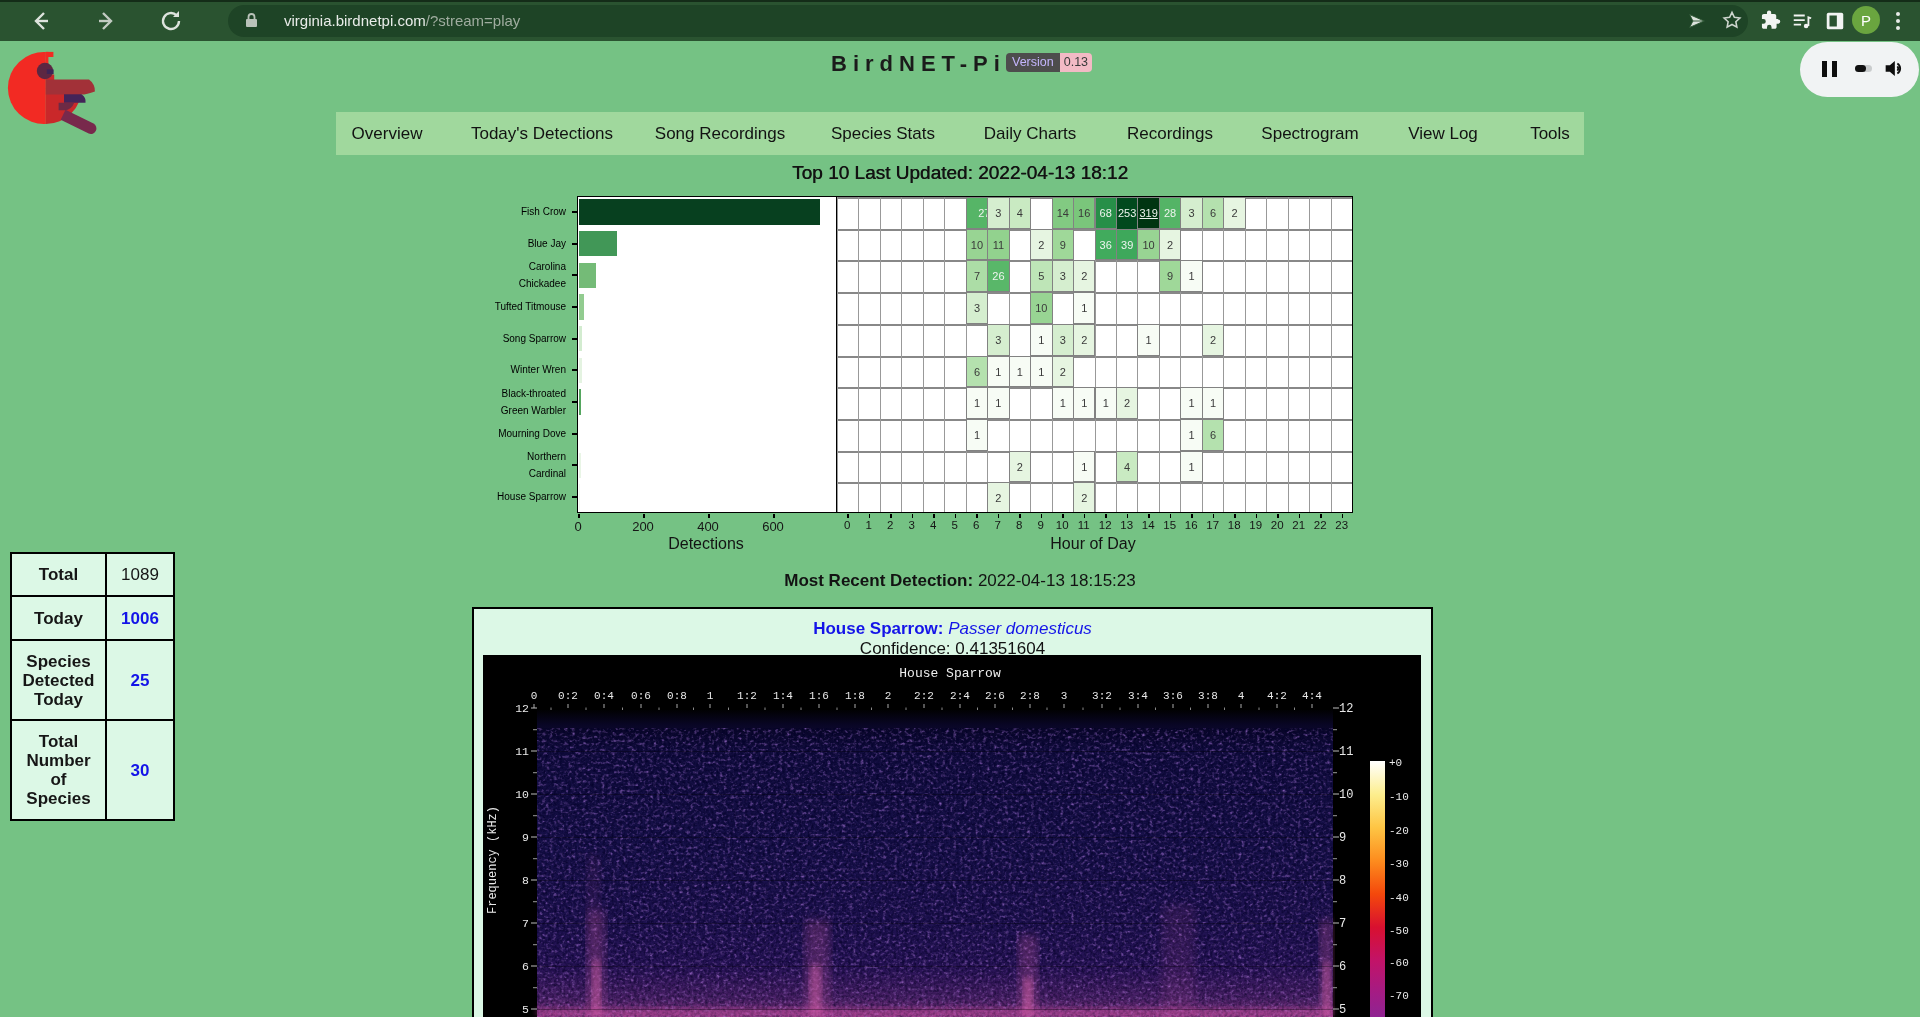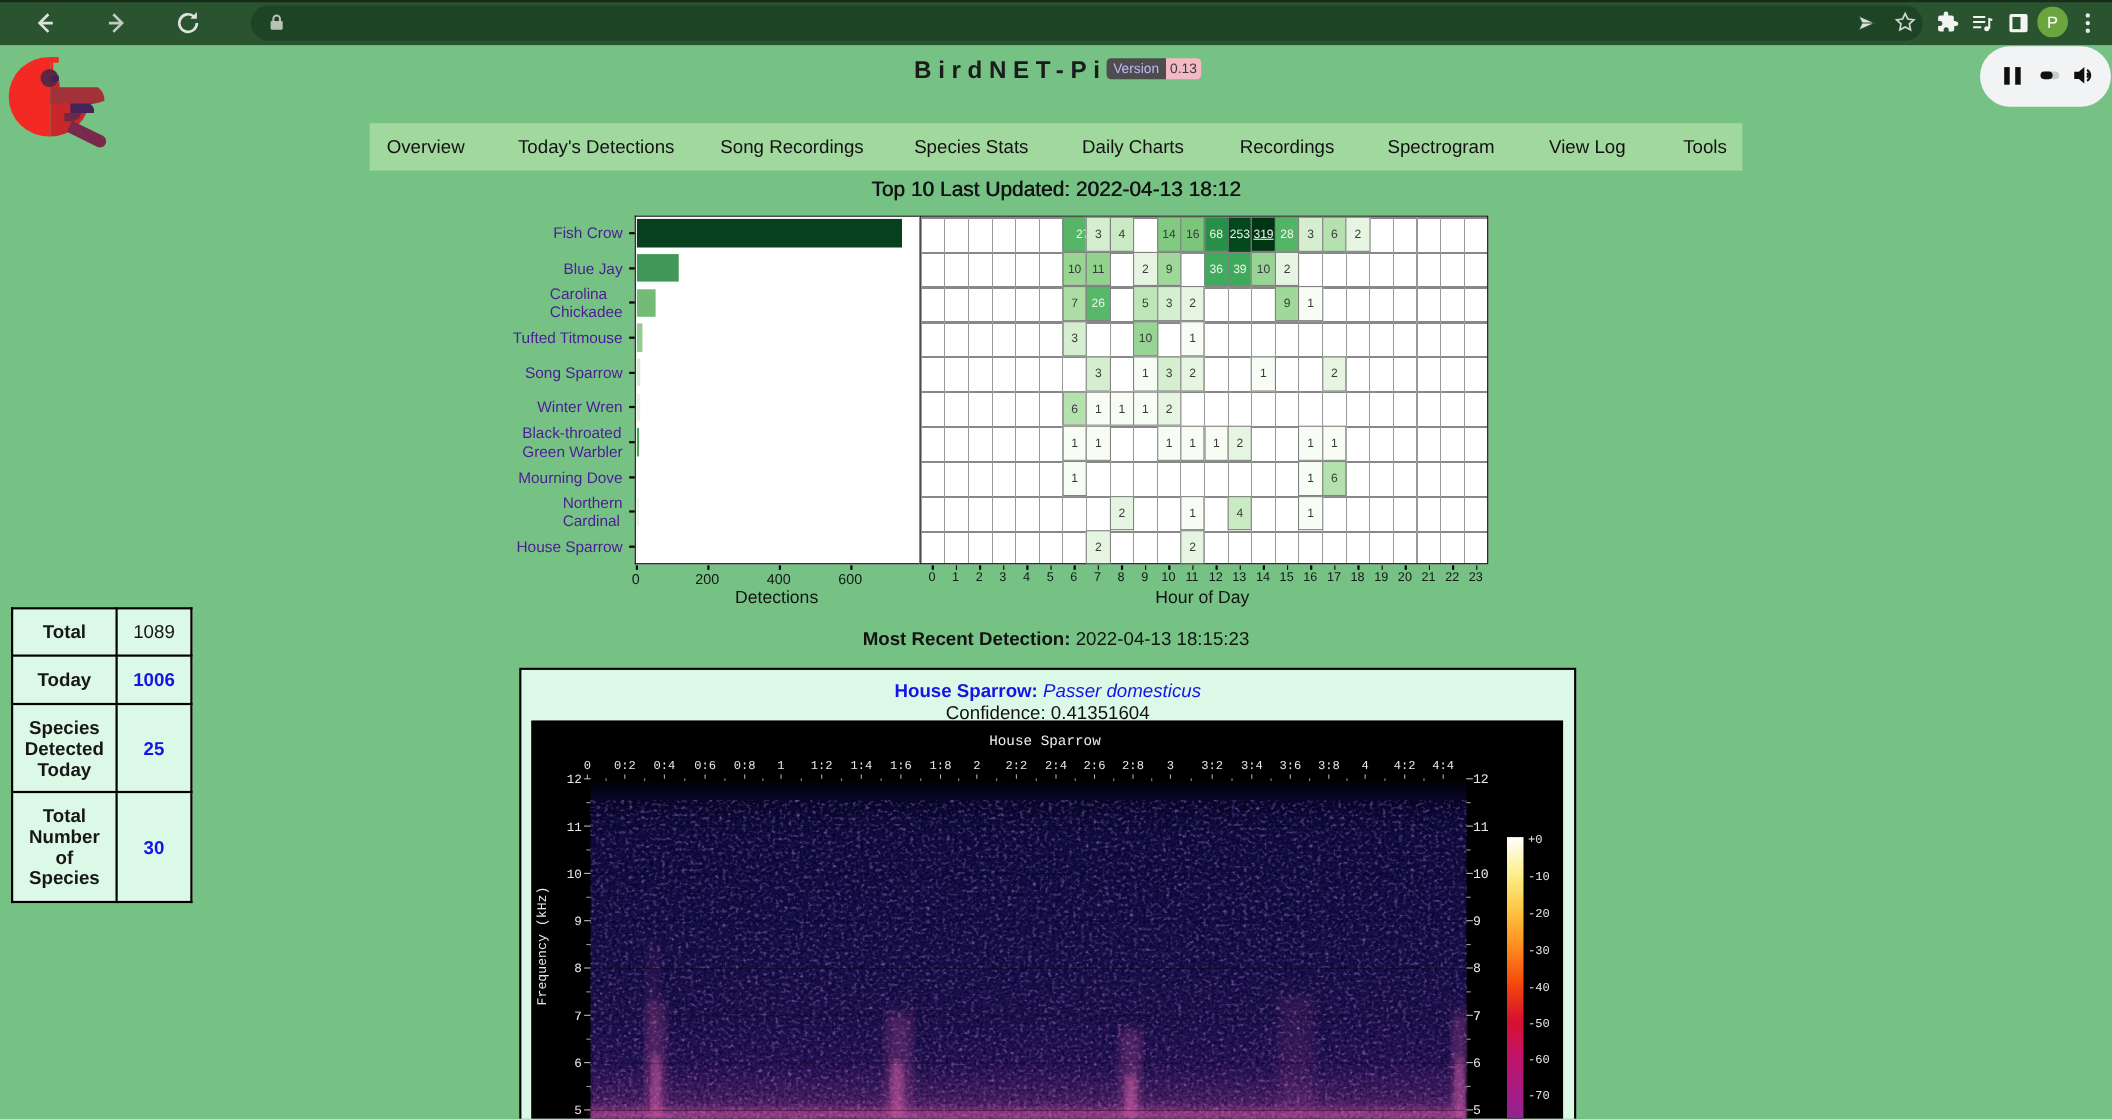--- a/index.html
+++ b/index.html
@@ -26,21 +26,21 @@
   #charttitle { position:absolute; left:0; top:162px; width:1920px; text-align:center; font-size:19px; font-weight:normal; color:#131313; text-shadow:0.5px 0 0 #131313; }
   #barpanel { position:absolute; left:577px; top:196px; width:259px; height:317px; background:#fff; border:1px solid #000; border-right:none; }
   #heatpanel { position:absolute; left:836px; top:196px; width:517px; height:317px; background:#fff; border:1px solid #000; overflow:hidden;
      background-image:
        repeating-linear-gradient(to right, #999 0 1px, transparent 1px 21.46px),
        repeating-linear-gradient(to bottom, #888 0 2px, transparent 2px 31.7px);
   }
   .cell { position:absolute; font-size:11px; text-align:center; color:#3a3a3a; border:1px solid #828282; }
   .cellw { color:#eef4ee; }
   .bar { position:absolute; }
-  .ylab { position:absolute; right:1354px; font-size:14px; color:#4c1d95; line-height:16.5px; transform:translateY(-50%); white-space:nowrap; }
+  .ylab { position:absolute; right:1354px; text-align:right; font-size:10px; color:#000000; line-height:16.5px; transform:translateY(-50%); white-space:nowrap; }
   .ytick { position:absolute; width:5px; height:2px; background:#000; left:572px; }
   .xtick { position:absolute; top:514px; width:1.5px; height:4px; background:#000; }
   .xlab { position:absolute; top:519px; transform:translateX(-50%); font-size:13px; color:#161616; }
   .hlab { position:absolute; top:519px; transform:translateX(-50%); font-size:11.5px; color:#161616; }
   .axlabel { position:absolute; top:535px; transform:translateX(-50%); font-size:16px; color:#131313; }
   
   #stats { position:absolute; left:10px; top:552px; border-collapse:collapse; background:#dcf8e6;padding-left:32px; }
   #stats td { border:2px solid #000; text-align:center; vertical-align:middle; font-size:17px; color:#161616; line-height:19px; }
   #stats td.l { font-weight:bold; width:95px; }
   #stats td.v { width:68px; }
@@ -68,20 +68,21 @@
       <path d="M6 13 H18" stroke="#c2cbc2" stroke-width="2.4"></path>
     </svg>
   <svg class="abs" style="left:158px;top:8px" width="26" height="26" viewBox="0 0 26 26">
       <path d="M21 13 a8 8 0 1 1 -2.4 -5.7" stroke="#dde3dd" stroke-width="2.4" fill="none"></path>
       <path d="M21 3 v6 h-6 z" fill="#dde3dd"></path>
     </svg>
   <svg class="abs" style="left:243px;top:12px" width="17" height="17" viewBox="0 0 17 17">
       <rect x="3" y="7" width="11" height="8" rx="1" fill="#b9c2b9"></rect>
       <path d="M5.5 7 v-2 a3 3 0 0 1 6 0 v2" stroke="#b9c2b9" stroke-width="1.8" fill="none"></path>
     </svg>
+  <div id="urltext">virginia.birdnetpi.com<span class="q">/?stream=play</span></div>
 
   <svg class="abs" style="left:1686px;top:10px" width="22" height="22" viewBox="0 0 24 24">
       <path d="M4 5 L20 12 L4 19 L7.5 12 Z M7.5 12 L20 12" fill="#dde3dd" stroke="#2a5330" stroke-width="1"></path>
     </svg>
   <svg class="abs" style="left:1721px;top:9px" width="22" height="22" viewBox="0 0 24 24">
       <path d="M12 3.6 l2.6 5.4 6 .8 -4.4 4.1 1.1 5.9 -5.3 -2.9 -5.3 2.9 1.1 -5.9 -4.4 -4.1 6 -.8 z" stroke="#cfd6cf" stroke-width="1.7" fill="none"></path>
     </svg>
   <svg class="abs" style="left:1759px;top:9px" width="22" height="22" viewBox="0 0 24 24">
       <path fill="#f2f4f2" d="M20.5 11h-1.7V7.5c0-1.1-.9-2-2-2h-3.5V3.8a2.3 2.3 0 0 0-4.6 0v1.7H5.2c-1.1 0-2 .9-2 2V11h1.7a2.5 2.5 0 0 1 0 5H3.2v3.5c0 1.1.9 2 2 2h3.5v-1.7a2.5 2.5 0 0 1 5 0v1.7h3.5c1.1 0 2-.9 2-2V16h1.7a2.3 2.3 0 0 0 0-4.6z"></path>
     </svg>

